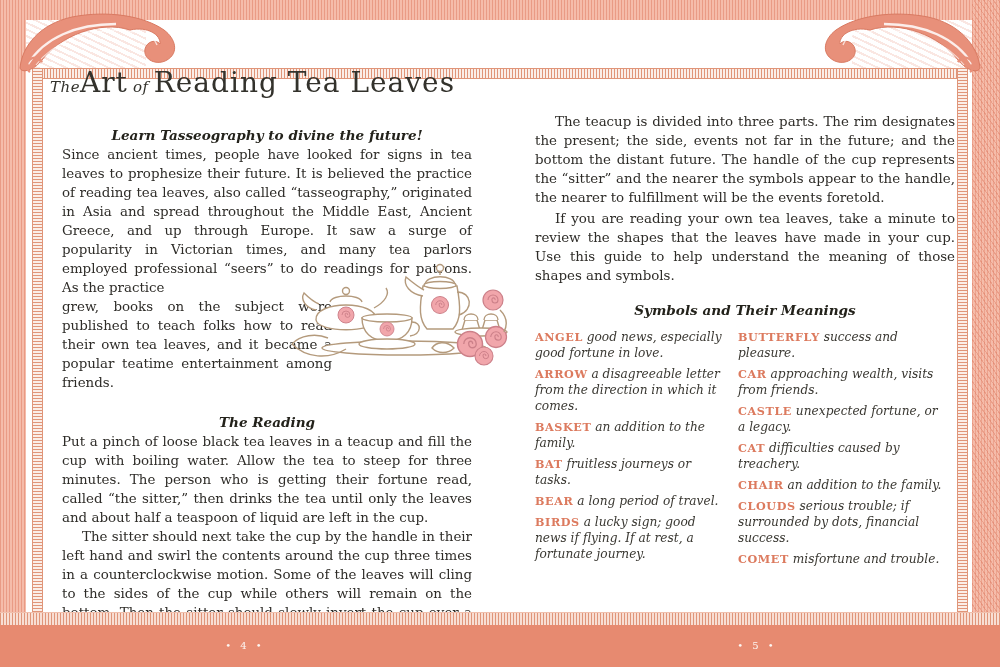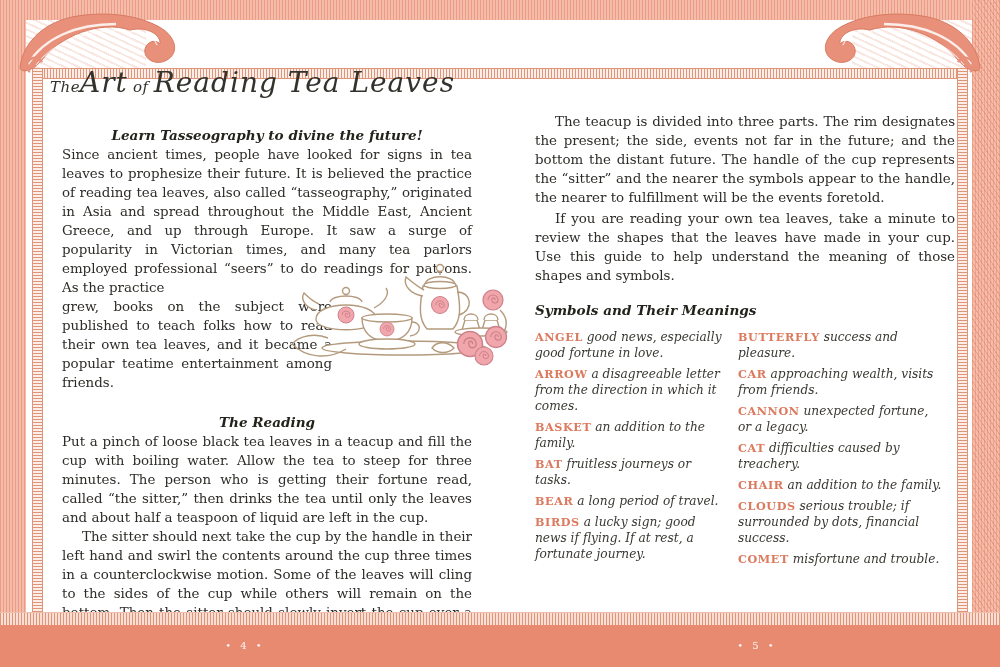--- a/index.html
+++ b/index.html
@@ -37,40 +37,40 @@
             font-size:10px;letter-spacing:3px;font-family:"DejaVu Serif",serif;}
   .pn-left{left:200px;} .pn-right{left:712px;}
 
   
   .flourish{position:absolute;top:8px;width:175px;height:72px;}
   .fl-left{left:16px;} .fl-right{right:16px;transform:scaleX(-1);}
 
   
   .title{position:absolute;left:45px;top:66px;width:415px;text-align:center;color:#33322c;white-space:nowrap;}
   .t-sm{font-size:15px;letter-spacing:.5px;font-style:italic;}
-  .t-script{font-style:italic;font-size:28px;letter-spacing:1px;margin-top:23px;}
+  .t-script{font-size:28px;letter-spacing:1px;margin-top:23px;}
 
   
   .col-left{position:absolute;left:62px;top:126px;width:410px;
             font-size:13.4px;line-height:19px;text-align:justify;}
   .col-left p{margin:0;}
   .lead-head,.ritual-head{font-weight:bold;font-style:italic;font-size:13.6px;color:#23221b;text-align:center;}
   .ritual-head{margin-top:14px !important;clear:both;}
   .indent{text-indent:20px;}
   .wrap-spacer{float:right;width:140px;height:116px;}
 
   
   .tea-illo{position:absolute;left:286px;top:248px;width:224px;height:120px;}
 
   
   .col-right{position:absolute;left:535px;top:112px;width:420px;
              font-size:13.4px;line-height:19px;text-align:justify;}
   .col-right p{margin:0 0 2px 0;}
   .symbols-head{font-weight:bold;font-style:italic;font-size:13.6px;color:#23221b;
-                margin:16px 0 0 0 !important;text-align:left;}
+                margin:16px 0 0 0 !important;text-align:center;}
   .sym-cols{display:flex;gap:13px;margin-top:9px;text-align:left;}
   .sym-col1{width:190px;} .sym-col2{width:207px;}
   .sym{margin-bottom:5px;line-height:16px;font-size:12.2px;}
   .sym-name{color:#dc7a5e;font-size:11.2px;letter-spacing:.6px;font-weight:bold;}
   .sym-meaning{font-style:italic;color:#3a3832;}
 </style>
 </head>
 <body>
 
 <div class="spread">
@@ -175,21 +175,21 @@
         <div class="sym"><span class="sym-name">ARROW</span> <span class="sym-meaning">a disagreeable letter from the direction in which it comes.</span></div>
         <div class="sym"><span class="sym-name">BASKET</span> <span class="sym-meaning">an addition to the family.</span></div>
         <div class="sym"><span class="sym-name">BAT</span> <span class="sym-meaning">fruitless journeys or tasks.</span></div>
         <div class="sym"><span class="sym-name">BEAR</span> <span class="sym-meaning">a long period of travel.</span></div>
         <div class="sym"><span class="sym-name">BIRDS</span> <span class="sym-meaning">a lucky sign; good news if flying. If at rest, a fortunate journey.</span></div>
 
       </div>
       <div class="sym-col2">
         <div class="sym"><span class="sym-name">BUTTERFLY</span> <span class="sym-meaning">success and pleasure.</span></div>
         <div class="sym"><span class="sym-name">CAR</span> <span class="sym-meaning">approaching wealth, visits from friends.</span></div>
-        <div class="sym"><span class="sym-name">CANNON</span> <span class="sym-meaning">unexpected fortune, or a legacy.</span></div>
+        <div class="sym"><span class="sym-name">CASTLE</span> <span class="sym-meaning">unexpected fortune, or a legacy.</span></div>
         <div class="sym"><span class="sym-name">CAT</span> <span class="sym-meaning">difficulties caused by treachery.</span></div>
         <div class="sym"><span class="sym-name">CHAIR</span> <span class="sym-meaning">an addition to the family.</span></div>
         <div class="sym"><span class="sym-name">CLOUDS</span> <span class="sym-meaning">serious trouble; if surrounded by dots, financial success.</span></div>
         <div class="sym"><span class="sym-name">COMET</span> <span class="sym-meaning">misfortune and trouble.</span></div>
 
       </div>
     </div>
   </div>
 
   <div class="ladder-bottom"></div>

